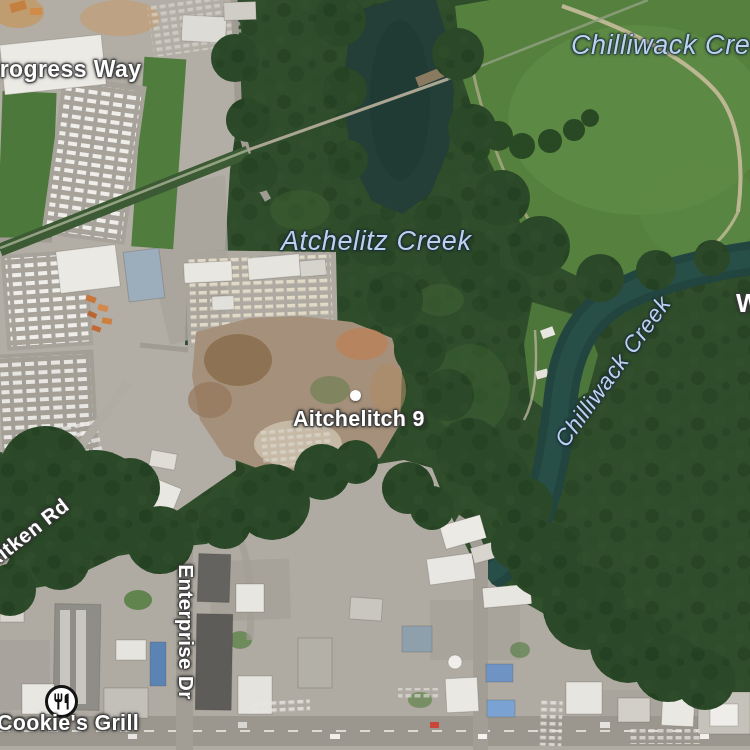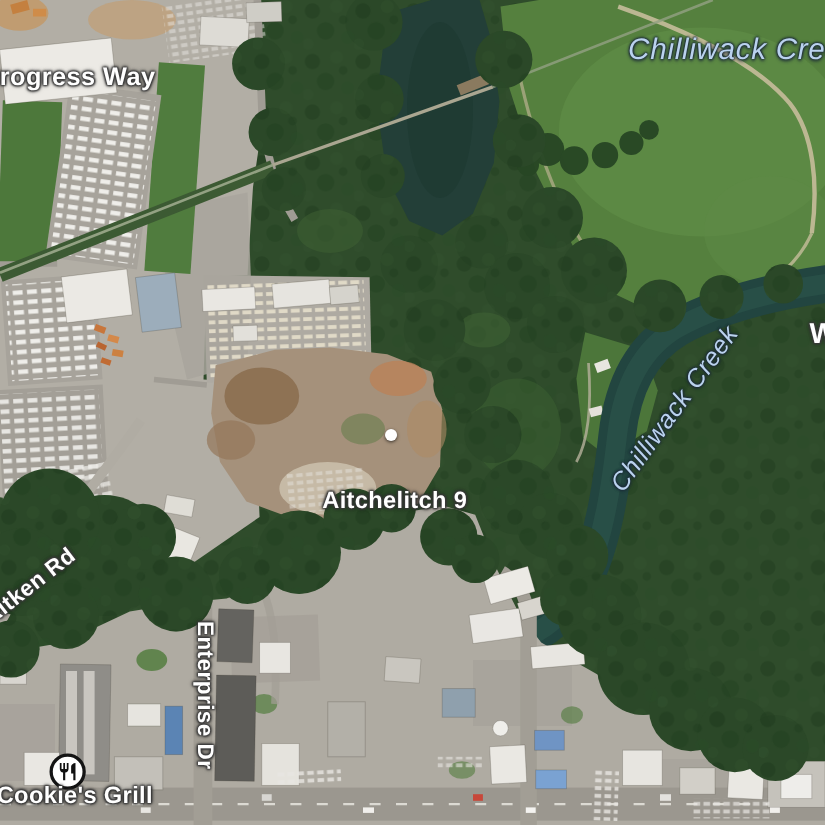--- a/index.html
+++ b/index.html
@@ -282,26 +282,27 @@
         </g>
   </g>
 </svg>
 
 <div class="overlay">
 
   <div class="lbl lbl-road" style="left:-16px;top:56px;font-size:23px;">Progress Way</div>
 
   <div class="lbl lbl-water" style="left:571px;top:30px;font-size:27px;">Chilliwack Creek</div>
 
+  <div class="lbl lbl-water" style="left:281px;top:226px;font-size:27px;">Atchelitz Creek</div>
 
   <div class="lbl lbl-water" style="left:513px;top:358px;width:200px;text-align:center;font-size:23px;transform:rotate(-54deg);">Chilliwack Creek</div>
 
   <div>
     <div class="marker-dot" style="left:350px;top:390px;"></div>
-    <div class="lbl lbl-place" style="left:293px;top:407px;width:130px;text-align:right;font-size:21.5px;margin-top:36px;">Aitchelitch 9</div>
+    <div class="lbl lbl-place" style="left:293px;top:407px;width:130px;text-align:right;font-size:21.5px;">Aitchelitch 9</div>
   </div>
 
   <div class="lbl lbl-road" style="left:-12px;top:552px;font-size:20.5px;transform:rotate(-38deg);transform-origin:left center;">Aitken Rd</div>
 
   <div class="lbl lbl-road" style="left:106px;top:620px;width:160px;text-align:center;font-size:20.5px;transform:rotate(90deg);">Enterprise Dr</div>
 
   <div>
     <div class="poi-icon" style="left:45px;top:685px;">
       <svg width="19" height="19" viewBox="0 0 24 24">
         <path fill="#111111" d="M11 9H9V2H7v7H5V2H3v7c0 2.12 1.66 3.84 3.75 3.97V22h2.5v-9.03C11.34 12.84 13 11.12 13 9V2h-2v7zm5-3v8h2.5v8H21V2c-2.76 0-5 2.24-5 4z"></path>

